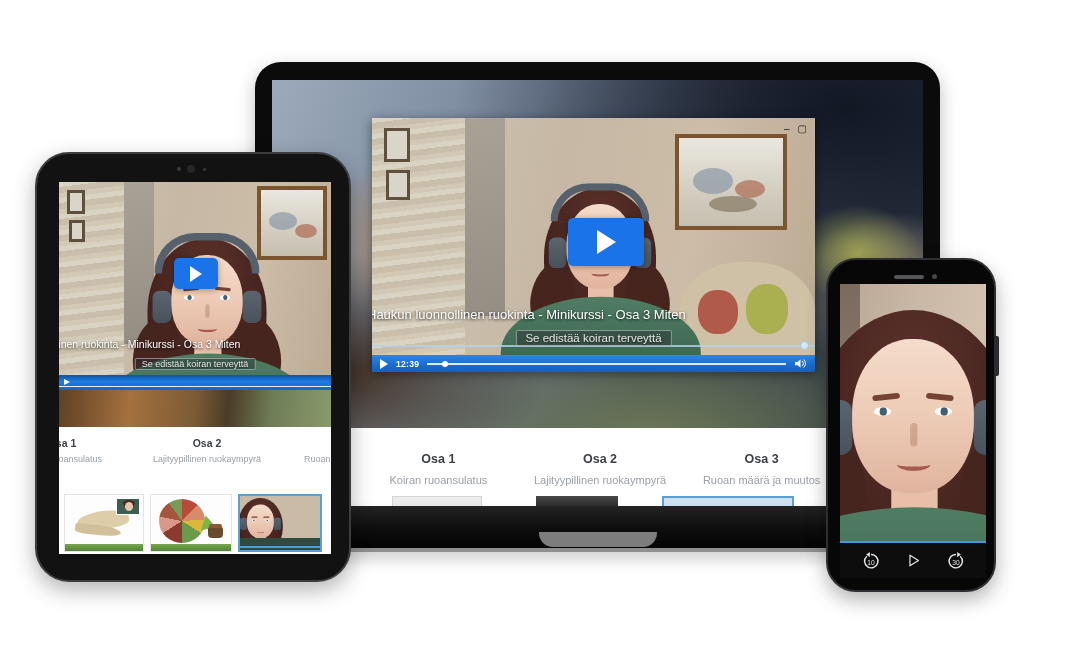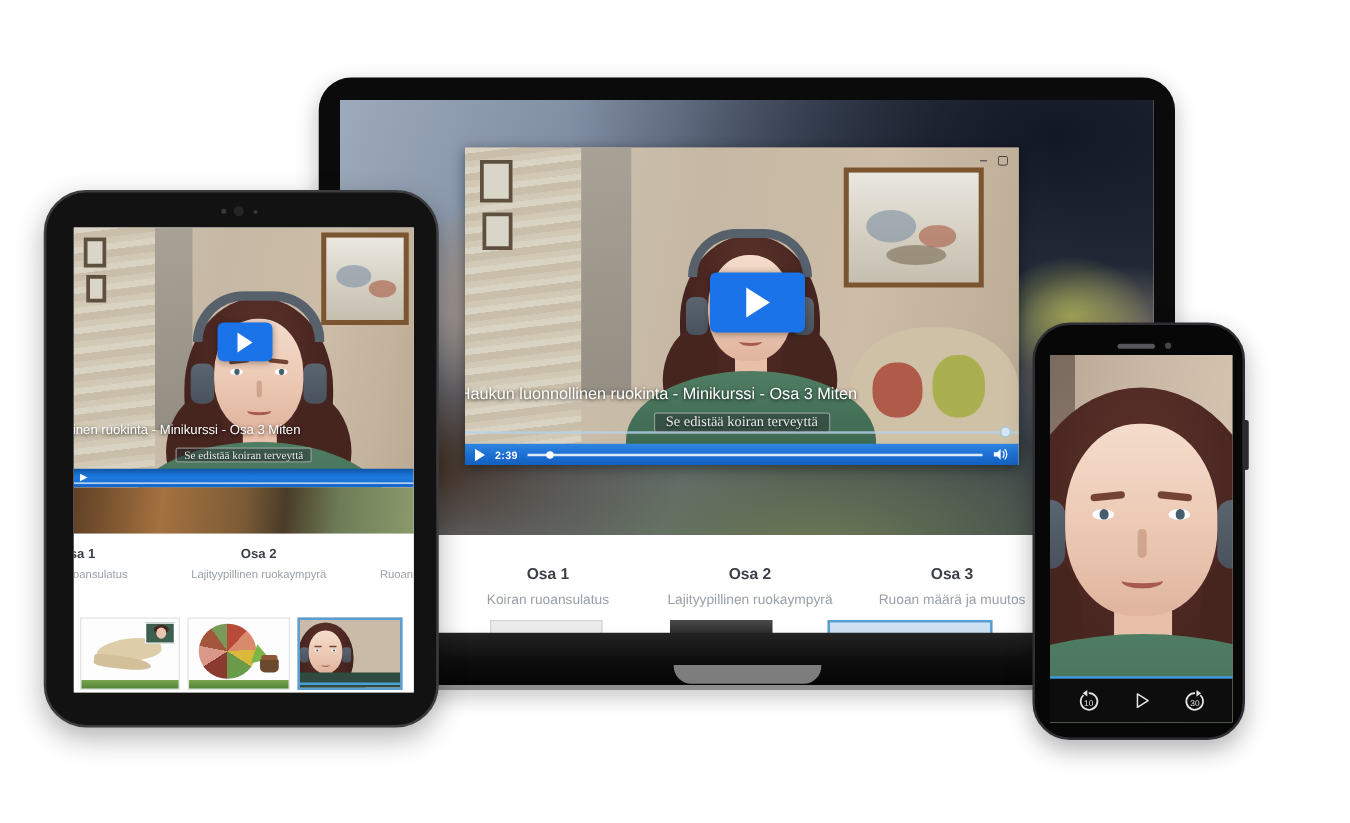--- a/index.html
+++ b/index.html
@@ -52,21 +52,21 @@
   .p-nose { position:absolute; left:40px; top:58px; width:5px; height:16px; background:rgba(160,105,80,.35); border-radius:3px; }
   .p-mouth { position:absolute; left:31px; top:82px; width:23px; height:9px; border-bottom:3px solid #a85a50; border-radius:0 0 50% 50%; }
   .p-neck { position:absolute; left:105px; top:118px; width:32px; height:26px; background:#e8bfa9; }
   .p-body { position:absolute; left:-4px; top:136px; width:250px; height:76px; background:linear-gradient(#4f7d63,#3e6851); border-radius:52% 52% 0 0 / 95% 95% 0 0; }
 
   
   .win-controls { top:6px; right:8px; display:flex; gap:8px; color:#1c1c1c; font-size:10px; line-height:10px; }
   .play-overlay { background:#1a73e8; border-radius:5px; box-shadow:0 1px 6px rgba(0,0,0,.35); display:flex; align-items:center; justify-content:center; }
   .play-tri { width:0; height:0; border-style:solid; border-color:transparent transparent transparent #ffffff; }
   .video-title { color:#fff; font-size:13px; white-space:nowrap; text-shadow:0 1px 3px rgba(0,0,0,.85); }
-  .caption { color:#e8e8e8; font-size:11.5px; background:rgba(40,44,48,.45); border:1px solid rgba(210,210,210,.55); padding:1px 9px; border-radius:2px; white-space:nowrap; text-shadow:0 1px 2px rgba(0,0,0,.6);font-family:Liberation Serif, serif; }
+  .caption { color:#e8e8e8; font-size:11.5px; background:rgba(40,44,48,.45); border:1px solid rgba(210,210,210,.55); padding:1px 9px; border-radius:2px; white-space:nowrap; text-shadow:0 1px 2px rgba(0,0,0,.6); }
   .thin-line { height:2px; background:rgba(180,210,235,.8); }
   .thin-knob { width:9px; height:9px; border-radius:50%; background:#d5e7f5; border:1px solid #9fc4e0; top:-4px; }
   .ctrl-bar { background:linear-gradient(#2f86e0 0%,#1b6ed2 55%,#1460bf 100%); display:flex; align-items:center; }
   .ctrl-play { width:0; height:0; border-style:solid; border-width:5px 0 5px 8px; border-color:transparent transparent transparent #fff; }
   .ctrl-time { color:#fff; font-size:8.5px; font-weight:bold; letter-spacing:.3px; }
   .ctrl-slider { position:relative; flex:1; height:2px; background:rgba(255,255,255,.85); }
   .ctrl-dot { position:absolute; left:4%; top:-2px; width:6px; height:6px; border-radius:50%; background:#fff; }
 
   
   .white-section { left:0; top:348px; width:651px; height:80px; background:#fff; }
@@ -176,21 +176,21 @@
         <div class="abs video-title" style="left:-5px; top:189px;">Haukun luonnollinen ruokinta - Minikurssi - Osa 3 Miten</div>
 
         <div class="abs thin-line" style="left:0; top:227px; width:443px;">
           <div class="abs thin-knob" style="left:428px;"></div>
         </div>
 
         <div class="abs caption" style="left:50%; top:212px; transform:translateX(-50%);">Se edistää koiran terveyttä</div>
 
         <div class="abs ctrl-bar" style="left:0; top:237px; width:443px; height:17px; gap:8px; padding:0 8px;">
           <div class="ctrl-play"></div>
-          <div class="ctrl-time">2:39</div>
+          <div class="ctrl-time">12:39</div>
           <div class="ctrl-slider">
             <div class="ctrl-dot"></div>
           </div>
           <svg class="ph-icon" style="width:13px; height:11px;" viewBox="0 0 24 20">
             <polygon points="2,7 7,7 12,2 12,18 7,13 2,13" fill="#ffffff"></polygon>
             <path d="M15 5 A 7 7 0 0 1 15 15" stroke="#ffffff" stroke-width="1.8" fill="none"></path>
             <path d="M18 2.5 A 10.5 10.5 0 0 1 18 17.5" stroke="#ffffff" stroke-width="1.8" fill="none"></path>
           </svg>
         </div>
       </div>

